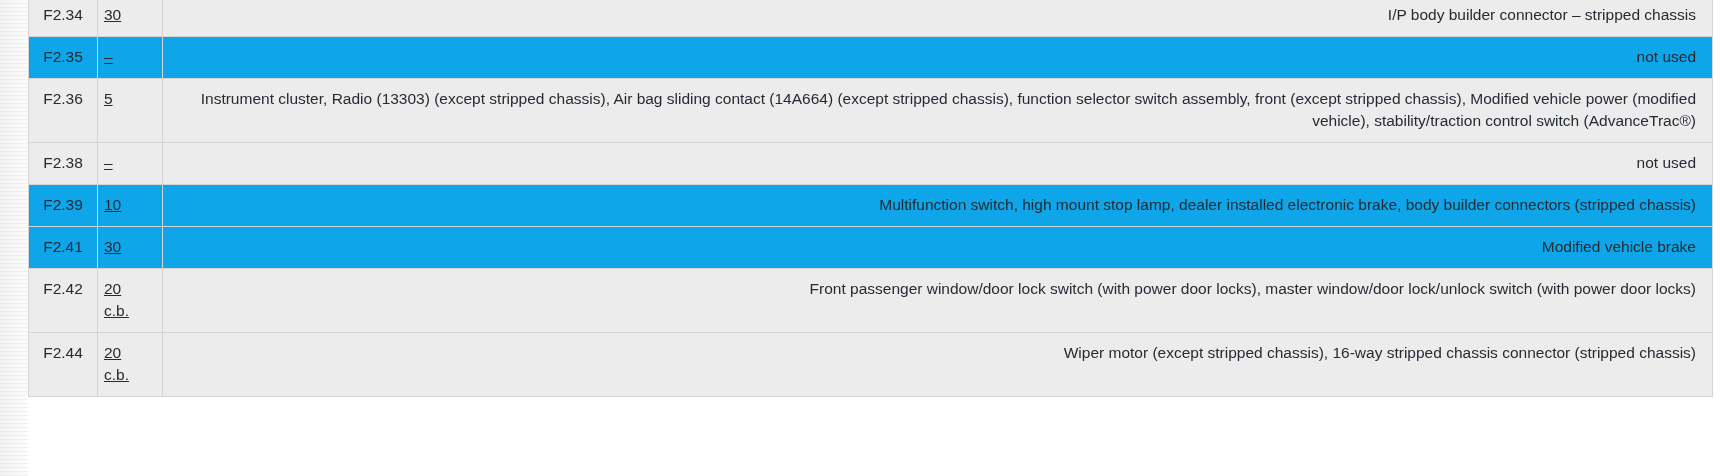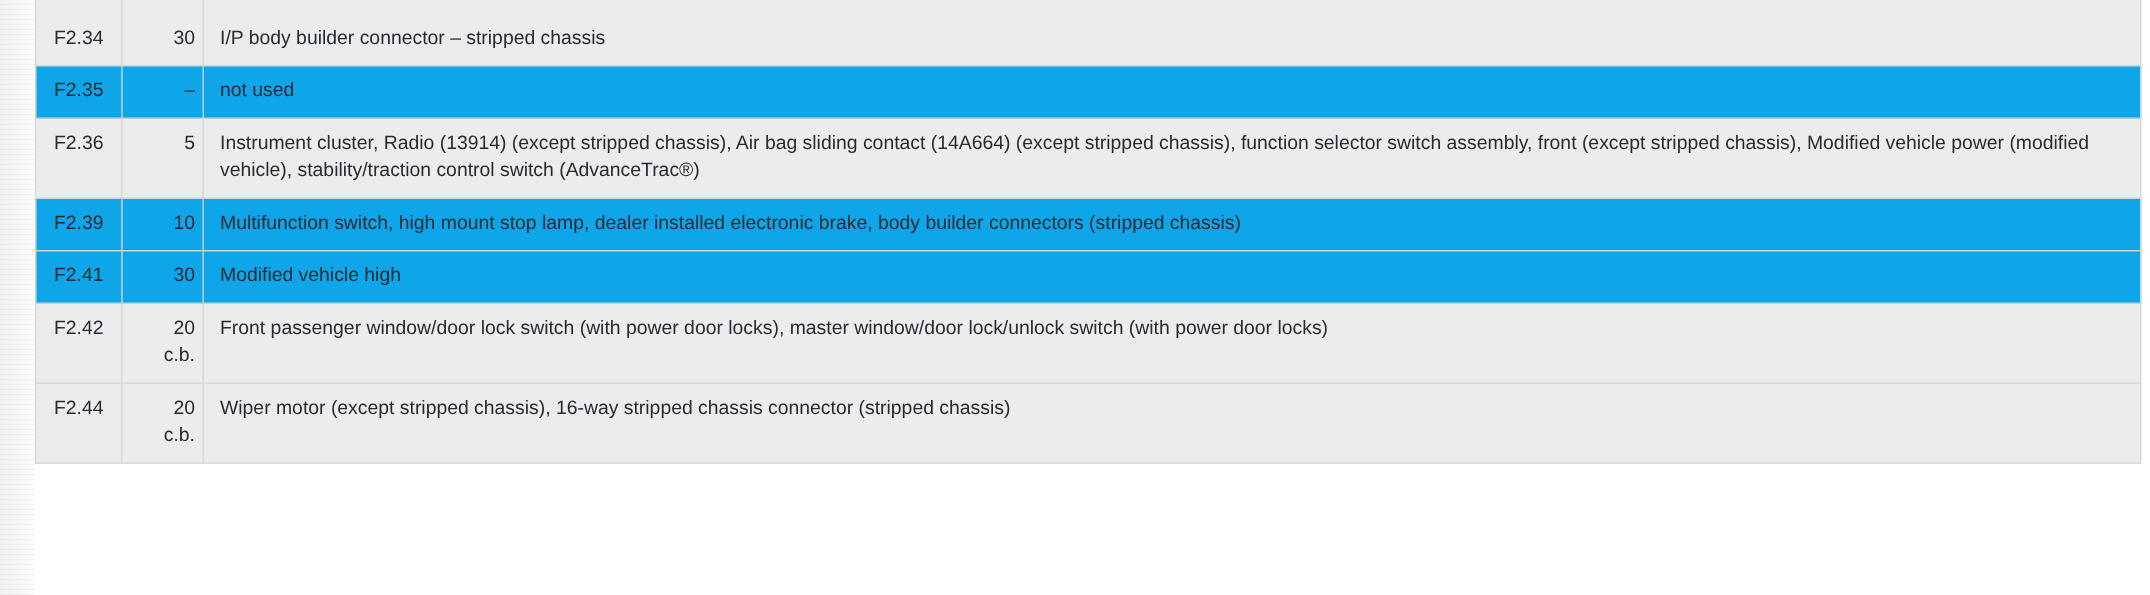--- a/index.html
+++ b/index.html
@@ -66,40 +66,41 @@
     vertical-align: top;
     padding: 9px 6px 10px 6px;
     line-height: 1.42;
   }
   table.fuse-table td.cell-id {
     border-left: 1px solid #d4d4d4;
     text-align: center;
     white-space: nowrap;
   }
   table.fuse-table td.cell-amp {
-    text-align: right;
+    text-align: left;
     white-space: pre-line;
+    text-decoration: underline;
   }
   table.fuse-table td.cell-desc {
-    text-align: left;
+    text-align: right;
     padding-left: 13px;
     padding-right: 16px;
   }
 
   table.fuse-table tr.row-shade > td {
     background: #ececec;
   }
   table.fuse-table tr.row-plain > td {
     background: #0ea5e9;
   }
 
   
   table.fuse-table tr.row-first > td {
     border-top: none;
-    padding-top: 20px;
+    padding-top: 4px;
   }
 </style>
 </head>
 <body>
 
 <div id="page">
 
   <div id="left-margin"></div>
 
   <div id="table-wrap">
@@ -116,31 +117,36 @@
             <td class="cell-desc">I/P body builder connector – stripped chassis</td>
           </tr>
           <tr class="row-plain">
             <td class="cell-id">F2.35</td>
             <td class="cell-amp">–</td>
             <td class="cell-desc">not used</td>
           </tr>
           <tr class="row-shade">
             <td class="cell-id">F2.36</td>
             <td class="cell-amp">5</td>
-            <td class="cell-desc">Instrument cluster, Radio (13914) (except stripped chassis), Air bag sliding contact (14A664) (except stripped chassis), function selector switch assembly, front (except stripped chassis), Modified vehicle power (modified vehicle), stability/traction control switch (AdvanceTrac®)</td>
+            <td class="cell-desc">Instrument cluster, Radio (13303) (except stripped chassis), Air bag sliding contact (14A664) (except stripped chassis), function selector switch assembly, front (except stripped chassis), Modified vehicle power (modified vehicle), stability/traction control switch (AdvanceTrac®)</td>
+          </tr>
+          <tr class="row-shade">
+            <td class="cell-id">F2.38</td>
+            <td class="cell-amp">–</td>
+            <td class="cell-desc">not used</td>
           </tr>
           <tr class="row-plain">
             <td class="cell-id">F2.39</td>
             <td class="cell-amp">10</td>
             <td class="cell-desc">Multifunction switch, high mount stop lamp, dealer installed electronic brake, body builder connectors (stripped chassis)</td>
           </tr>
           <tr class="row-plain">
             <td class="cell-id">F2.41</td>
             <td class="cell-amp">30</td>
-            <td class="cell-desc">Modified vehicle high</td>
+            <td class="cell-desc">Modified vehicle brake</td>
           </tr>
           <tr class="row-shade">
             <td class="cell-id">F2.42</td>
             <td class="cell-amp">20
 c.b.</td>
             <td class="cell-desc">Front passenger window/door lock switch (with power door locks), master window/door lock/unlock switch (with power door locks)</td>
           </tr>
           <tr class="row-shade">
             <td class="cell-id">F2.44</td>
             <td class="cell-amp">20

